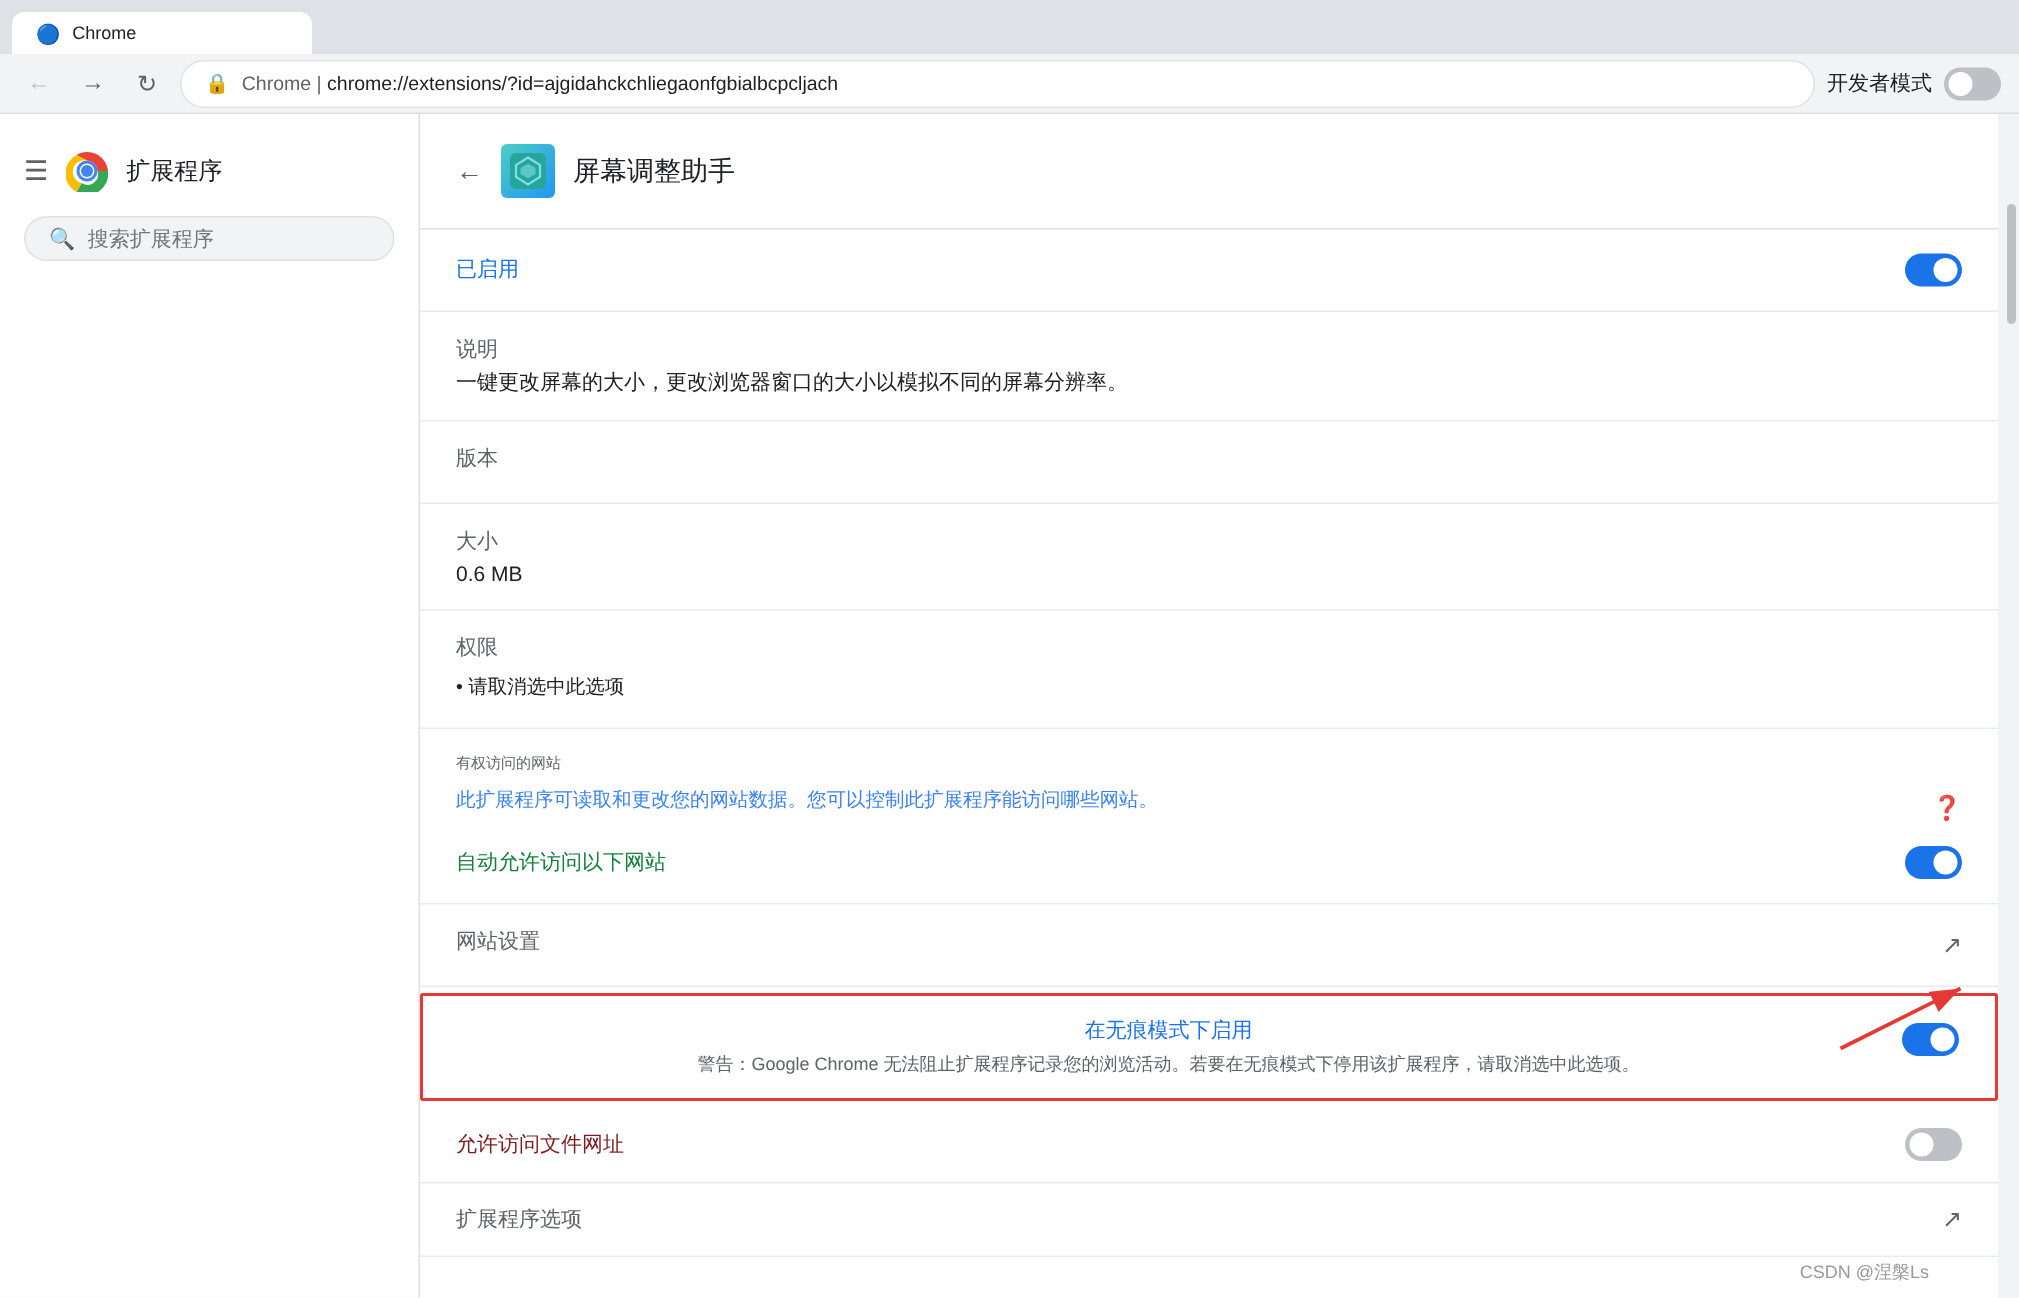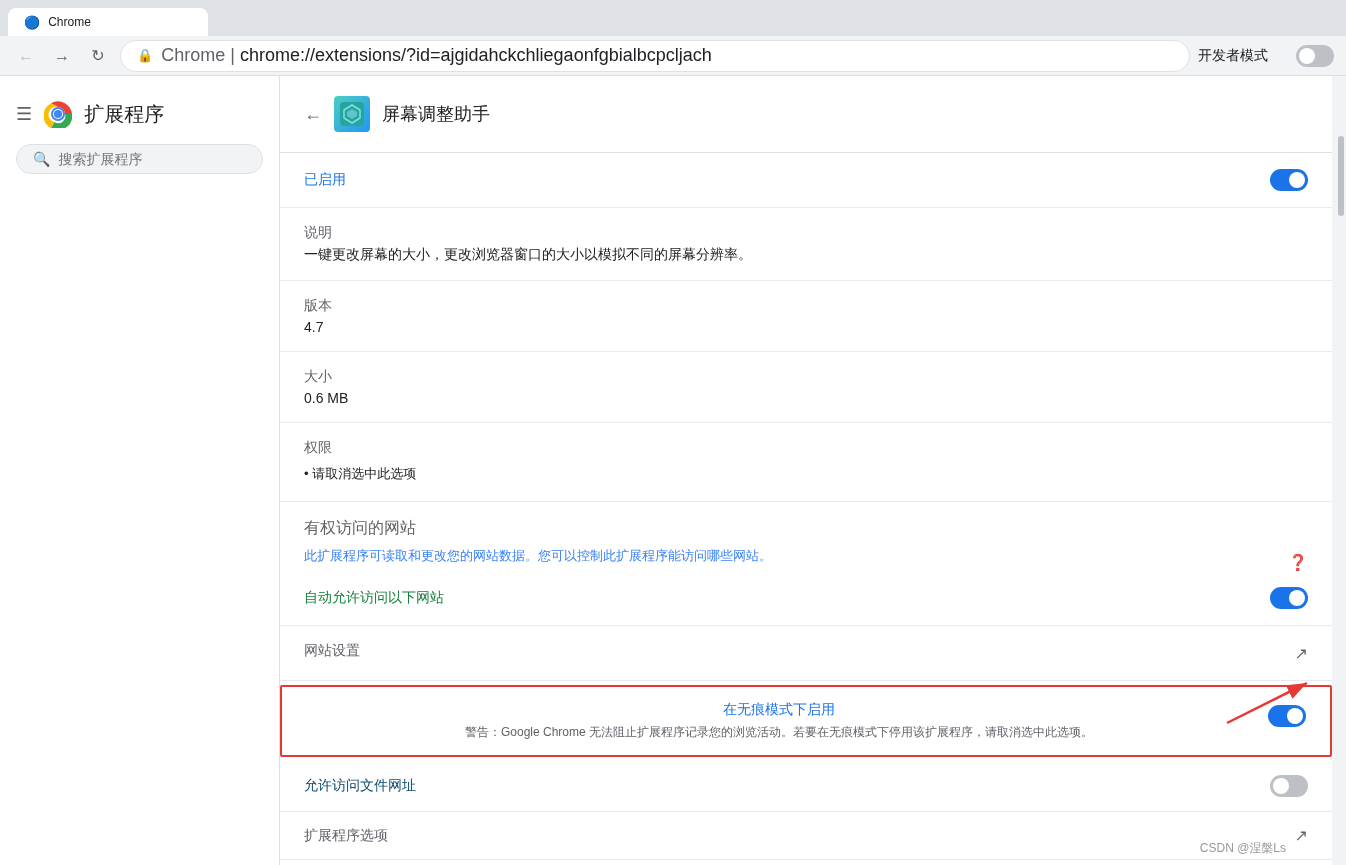--- a/index.html
+++ b/index.html
@@ -17,21 +17,21 @@
     .address-bar-icon { color: #5f6368; font-size: 13px; }
 
     
     .page { display: flex; height: calc(865px - 76px); background: #f8f9fa; }
 
     
     .sidebar { width: 280px; background: #fff; border-right: 1px solid #e0e0e0; padding: 16px 0; flex-shrink: 0; }
     .sidebar-header { display: flex; align-items: center; gap: 12px; padding: 8px 16px 16px; }
     .menu-icon { color: #5f6368; font-size: 18px; cursor: pointer; }
     .chrome-logo { width: 28px; height: 28px; }
-    .page-title-text { font-size: 20px; color: #202124; font-weight: 400; }
+    .page-title-text { font-size: 16px; color: #202124; font-weight: 400; }
     .search-bar { margin: 0 16px 16px; border: 1px solid #dfe1e5; border-radius: 24px; padding: 6px 16px; display: flex; align-items: center; gap: 8px; background: #f1f3f4; }
     .search-input { border: none; background: transparent; outline: none; font-size: 14px; color: #404040; flex: 1; }
 
     
     .main-content { flex: 1; overflow-y: auto; background: #fff; }
     .extension-detail { background: #fff; padding: 0; }
 
     .detail-header { display: flex; align-items: center; gap: 12px; padding: 20px 24px; border-bottom: 1px solid #e0e0e0; }
     .back-btn { color: #5f6368; cursor: pointer; font-size: 18px; }
     .ext-icon { width: 36px; height: 36px; background: linear-gradient(135deg, #4ecdc4, #2196f3); border-radius: 4px; display: flex; align-items: center; justify-content: center; color: white; font-size: 18px; }
@@ -51,49 +51,49 @@
     .toggle-slider::before { content: ''; position: absolute; height: 16px; width: 16px; left: 3px; bottom: 3px; background: white; border-radius: 50%; transition: 0.3s; }
     .toggle-slider.on::before { transform: translateX(16px); }
 
     
     .permissions-list { margin-top: 6px; }
     .permission-item { font-size: 13px; color: #202124; padding: 2px 0; }
     .permission-item::before { content: '• '; }
 
     
     .website-access { padding: 16px 24px; border-bottom: 1px solid #e8eaed; }
-    .website-access-header { font-size: 16px; color: #5f6368; font-weight: 500; margin-bottom: 8px; }
+    .website-access-header { font-size: 10px; color: #5f6368; font-weight: 500; margin-bottom: 8px; }
     .website-access-desc { font-size: 13px; color: #3b82f6; margin-bottom: 12px; }
     .website-access-row { display: flex; align-items: center; justify-content: space-between; margin-top: 8px; }
     .help-icon { color: #5f6368; font-size: 16px; cursor: pointer; }
     .auto-allow-row { display: flex; align-items: center; justify-content: space-between; margin-top: 10px; }
     .auto-allow-label { font-size: 14px; color: #15803d; }
 
     
     .incognito-section { padding: 14px 24px; border: 2px solid #e53935; border-radius: 2px; margin: 4px 0; position: relative; display: flex; justify-content: space-between; align-items: flex-start; }
     .incognito-text { flex: 1; margin-right: 16px; }
     .incognito-title { font-size: 14px; color: #1a73e8; font-weight: 500; margin-bottom: 4px; }
     .incognito-desc { font-size: 12px; color: #5f6368; line-height: 1.5; }
 
     
     .file-url-section { padding: 14px 24px; border-bottom: 1px solid #e8eaed; display: flex; justify-content: space-between; align-items: center; }
-    .file-url-label { font-size: 14px; color: #0c4a6e; }
+    .file-url-label { font-size: 14px; color: #7f1d1d; }
 
     
     .ext-options-section { padding: 14px 24px; border-bottom: 1px solid #e8eaed; display: flex; justify-content: space-between; align-items: center; }
     .ext-options-label { font-size: 14px; color: #5f6368; }
 
     
     .chrome-store-section { padding: 14px 24px; border-bottom: 1px solid #e8eaed; display: flex; justify-content: space-between; align-items: center; }
 
     
     .external-link { color: #5f6368; font-size: 16px; cursor: pointer; }
 
     
-    .dev-mode { display: flex; align-items: center; gap: 28px; font-size: 14px; color: #202124; }
+    .dev-mode { display: flex; align-items: center; gap: 8px; font-size: 14px; color: #202124; }
 
     
     .scrollbar-area { width: 14px; background: #f1f3f4; position: relative; }
     .scrollbar-thumb { width: 6px; height: 80px; background: #bdc1c6; border-radius: 3px; position: absolute; right: 2px; top: 60px; }
 
     
     .watermark { position: absolute; bottom: 8px; right: 60px; font-size: 12px; color: #999; }
   </style>
 </head>
 <body>
@@ -106,21 +106,21 @@
       <span class="tab-title">Chrome</span>
     </div>
   </div>
 
   <div class="address-bar-row">
     <button class="nav-btn disabled">←</button>
     <button class="nav-btn">→</button>
     <button class="nav-btn">↻</button>
     <div class="address-bar">
       <span class="address-bar-icon">🔒</span>
-      <span style="font-size:18px;color:#202124;">
+      <span style="font-size:13px;color:#202124;">
         <span style="color:#5f6368;">Chrome</span>
         <span style="color:#5f6368;"> | </span>
         <span style="color:#202124;">chrome://extensions/?id=ajgidahckchliegaonfgbialbcpcljach</span>
       </span>
     </div>
 
     <div class="dev-mode">
       <span>开发者模式</span>
       <div class="toggle">
         <div class="toggle-slider off"></div>
@@ -174,21 +174,20 @@
         </div>
       </div>
 
       <div class="section-vertical">
         <div class="section-label-gray">说明</div>
         <div class="section-value">一键更改屏幕的大小，更改浏览器窗口的大小以模拟不同的屏幕分辨率。</div>
       </div>
 
       <div class="section-vertical">
         <div class="section-label-gray">版本</div>
-        <div class="section-value">4.7</div>
       </div>
 
       <div class="section-vertical">
         <div class="section-label-gray">大小</div>
         <div class="section-value">0.6 MB</div>
       </div>
 
       <div class="section-vertical">
         <div class="section-label-gray">权限</div>
         <div class="permissions-list">

